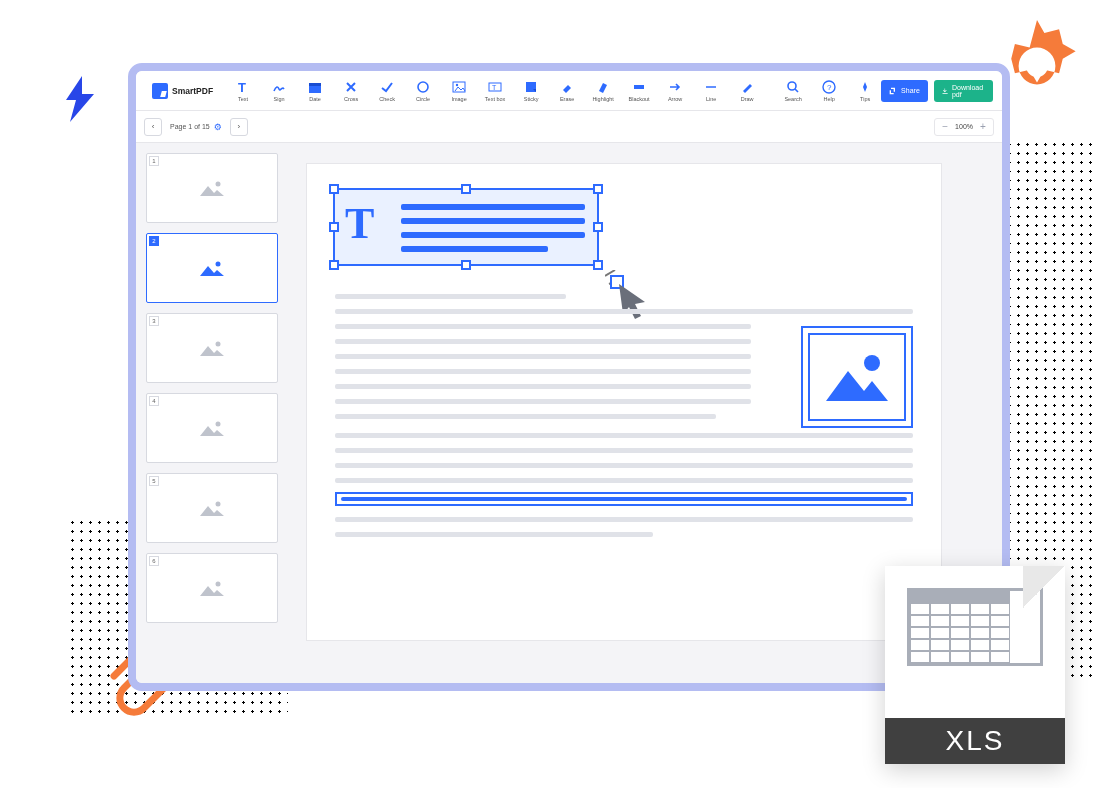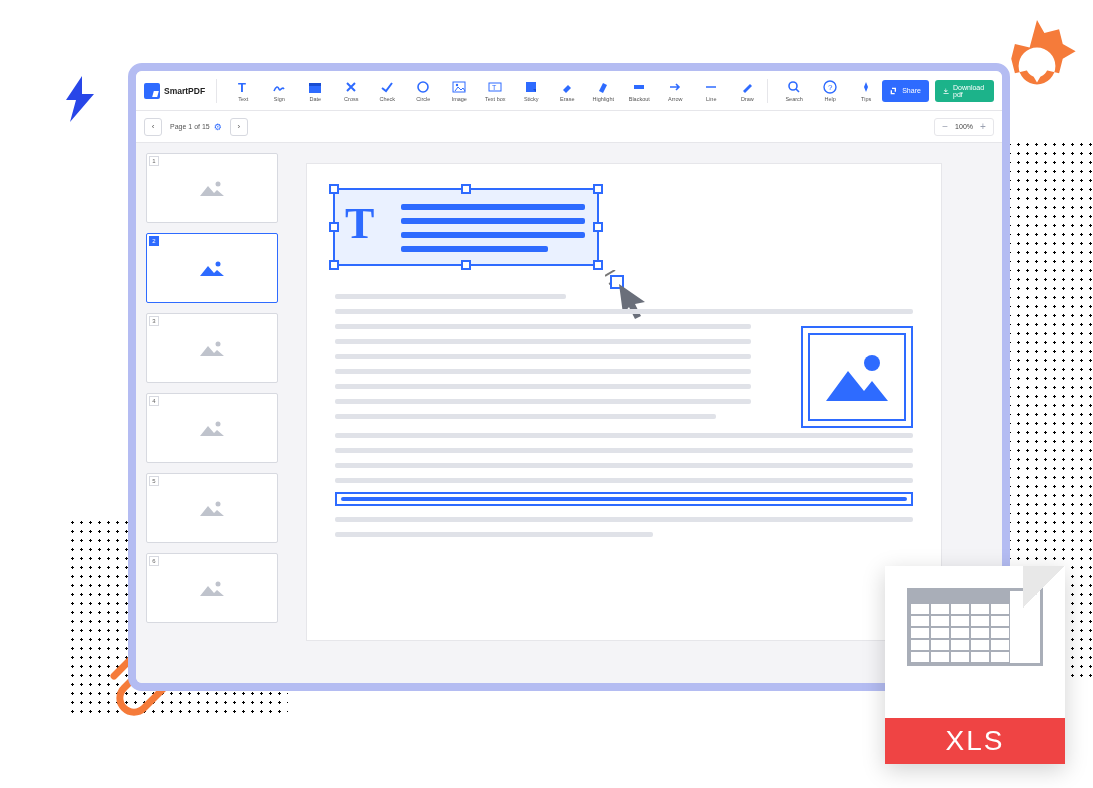--- a/index.html
+++ b/index.html
@@ -1,21 +1,21 @@
 <!DOCTYPE html>
 <html><head>
 <meta charset="utf-8">
 <style>
   * { box-sizing: border-box; margin: 0; padding: 0; }
   body { font-family: Arial, sans-serif; background: #fff; width: 1093px; height: 788px; position: relative; overflow: hidden; }
 
   .app-frame { position: absolute; left: 128px; top: 63px; width: 882px; height: 628px; background: #f4f4f7; border: 8px solid #b4bcf2; border-radius: 14px; overflow: hidden; }
 
   
-  .topbar { height: 40px; background: #fff; display: flex; align-items: center; border-bottom: 1px solid #e6e6ea; padding: 0 8px; }
+  .topbar { height: 40px; background: #fff; display: flex; align-items: center; border-bottom: 1px solid #e6e6ea; padding: 0 16px; }
   .logo { display: flex; align-items: center; gap: 4px; width: 78px; }
   .logo-icon { width: 16px; height: 16px; background: #2e6bff; border-radius: 2px; position: relative; }
   .logo-icon::after { content: ""; position: absolute; right: 2px; bottom: 2px; width: 5px; height: 6px; background: #fff; transform: skew(-15deg); }
   .logo-text { font-size: 8.5px; font-weight: 700; color: #222; }
   .tool-group { display: flex; gap: 4px; margin-left: 6px; }
   .tool { display: flex; flex-direction: column; align-items: center; justify-content: center; width: 32px; height: 34px; cursor: pointer; }
   .tool-icon { width: 14px; height: 14px; display: flex; align-items: center; justify-content: center; color: #2e6bff; }
   .tool-label { font-size: 5.5px; color: #555; margin-top: 2px; white-space: nowrap; }
   .sep { width: 1px; height: 24px; background: #e6e6ea; margin: 0 4px; }
   .right-actions { margin-left: auto; display: flex; gap: 6px; }
@@ -72,21 +72,21 @@
   .deco-bolt { position: absolute; left: 60px; top: 76px; color: #2846e8; }
 
   
   .file-card { position: absolute; right: 28px; bottom: 24px; width: 180px; height: 198px; background: #fff; box-shadow: 0 6px 22px rgba(0,0,0,0.18); }
   .file-fold { position: absolute; right: 0; top: 0; width: 42px; height: 42px; background: linear-gradient(135deg, #e8e8e8 50%, transparent 50%); }
   .file-body { padding: 22px 22px 0; }
   .file-grid { border: 3px solid #a9aeb8; }
   .file-grid-row { display: flex; }
   .file-grid-cell { width: 20px; height: 12px; border: 1.5px solid #a9aeb8; }
   .file-grid-cell.hd { background: #a9aeb8; }
-  .file-label { position: absolute; left: 0; right: 0; bottom: 0; height: 46px; background: #ef4444; display: flex; align-items: center; justify-content: center; font-size: 28px; font-weight: 500; color: #fff; letter-spacing: 2px; }
+  .file-label { position: absolute; left: 0; right: 0; bottom: 0; height: 46px; background: #404040; display: flex; align-items: center; justify-content: center; font-size: 28px; font-weight: 500; color: #fff; letter-spacing: 2px; }
 
   .dots { position: absolute; background-image: radial-gradient(#000 1.3px, transparent 1.3px); background-size: 9px 9px; }
   .dots.a { left: 68px; top: 518px; width: 220px; height: 200px; }
   .dots.b { left: 942px; top: 140px; width: 150px; height: 540px; }
 </style>
 </head>
 <body>
 
 <div class="dots a"></div>
 <div class="dots b"></div>

